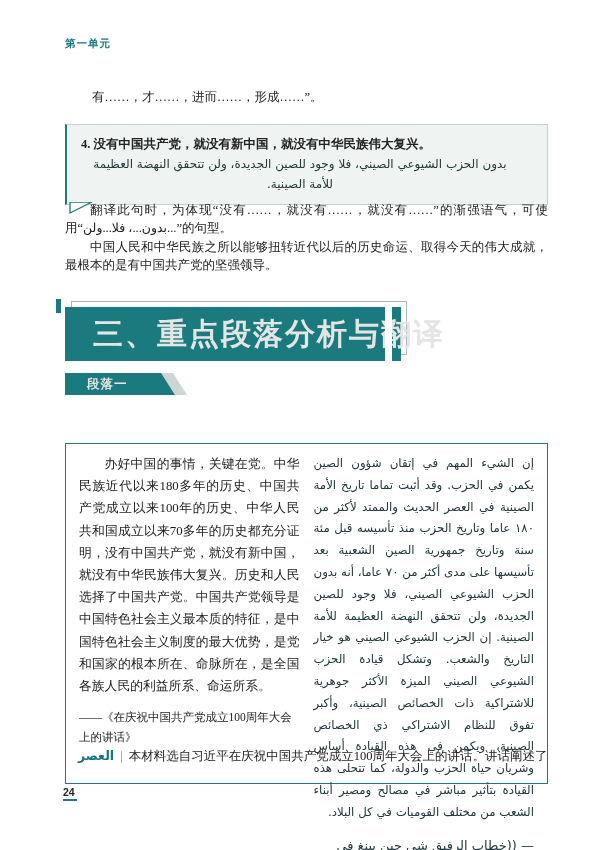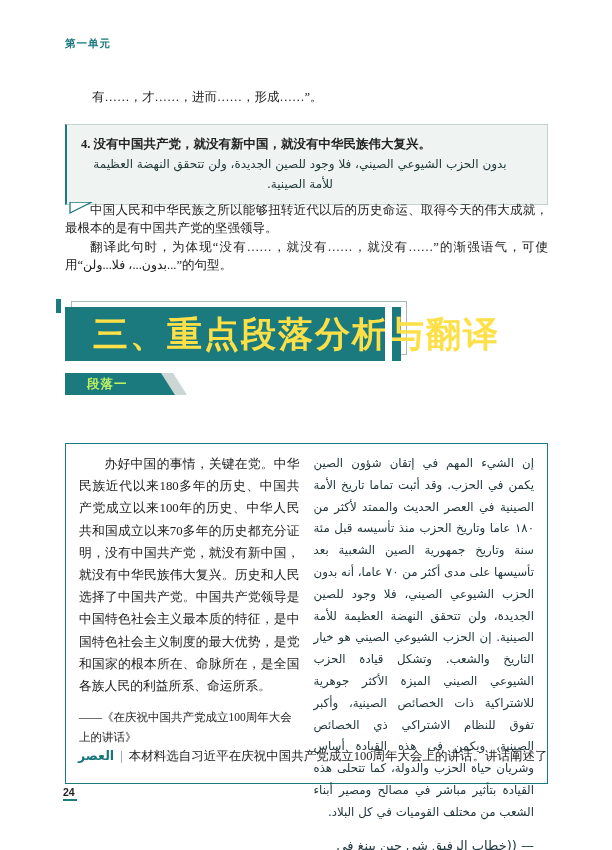--- a/index.html
+++ b/index.html
@@ -68,41 +68,41 @@
     padding-left:28px;
   }
   .banner::after {
     content:""; position:absolute; top:0; bottom:0; right:9px; width:7px;
     background:#ffffff;
   }
   .banner-notch {
     position:absolute; left:-9px; top:-8px; width:5px; height:14px; background:#1b7a7d;
   }
   .banner .title {
-    color:#fde047; font-size:35px; font-weight:bold; letter-spacing:2px;
+    color:#e5e5e5; font-size:30px; font-weight:bold; letter-spacing:2px;
     font-family:"Liberation Sans","DejaVu Sans",sans-serif;
     white-space:nowrap;
   }
 
   
   .tab-wrap { position:absolute; left:65px; top:373px; width:110px; height:22px; }
   .tab-shadow {
     position:absolute; left:12px; top:0; width:100%; height:100%;
     background:#ccd6d4;
     clip-path:polygon(0 0, calc(100% - 14px) 0, 100% 100%, 0 100%);
   }
   .tab {
     position:absolute; left:0; top:0; width:100%; height:100%;
     background:#1b7a7d;
     clip-path:polygon(0 0, calc(100% - 14px) 0, 100% 100%, 0 100%);
     display:flex; align-items:center;
     padding-left:10px;
   }
   .tab .tab-label {
-    color:#bef264; font-size:12.5px; font-weight:bold; letter-spacing:1px;
+    color:#e5e5e5; font-size:12.5px; font-weight:bold; letter-spacing:1px;
     font-family:"Liberation Sans","DejaVu Sans",sans-serif;
     padding-left:12px;
   }
 
   
   .passage-box {
     position:absolute; left:65px; top:395px; width:483px; height:341px;
     border:1.5px solid #1b7a7d;
     display:flex;
     padding:9px 13px 10px 13px;
@@ -162,22 +162,22 @@
 
   <div class="example-box">
     <div class="zh">4. 没有中国共产党，就没有新中国，就没有中华民族伟大复兴。</div>
     <div class="ar">بدون الحزب الشيوعي الصيني، فلا وجود للصين الجديدة، ولن تتحقق النهضة العظيمة للأمة الصينية.</div>
     <svg class="box-tail" viewBox="0 0 26 16">
       <path d="M1,0 L1,11 L23,0 Z" fill="#ffffff" stroke="#1b7a7d" stroke-width="1.3"></path>
     </svg>
   </div>
 
   <div class="notes">
+    <p>翻译此句时，为体现“没有……，就没有……，就没有……”的渐强语气，可使用“بدون...، فلا...ولن...”的句型。</p>
     <p>中国人民和中华民族之所以能够扭转近代以后的历史命运、取得今天的伟大成就，最根本的是有中国共产党的坚强领导。</p>
-    <p>翻译此句时，为体现“没有……，就没有……，就没有……”的渐强语气，可使用“بدون...، فلا...ولن...”的句型。</p>
   </div>
 
   <div class="banner-wrap">
     <div class="banner-shadow"></div>
     <div class="banner">
       <div class="banner-notch"></div>
       <span class="title">三、重点段落分析与翻译</span>
     </div>
   </div>
 

